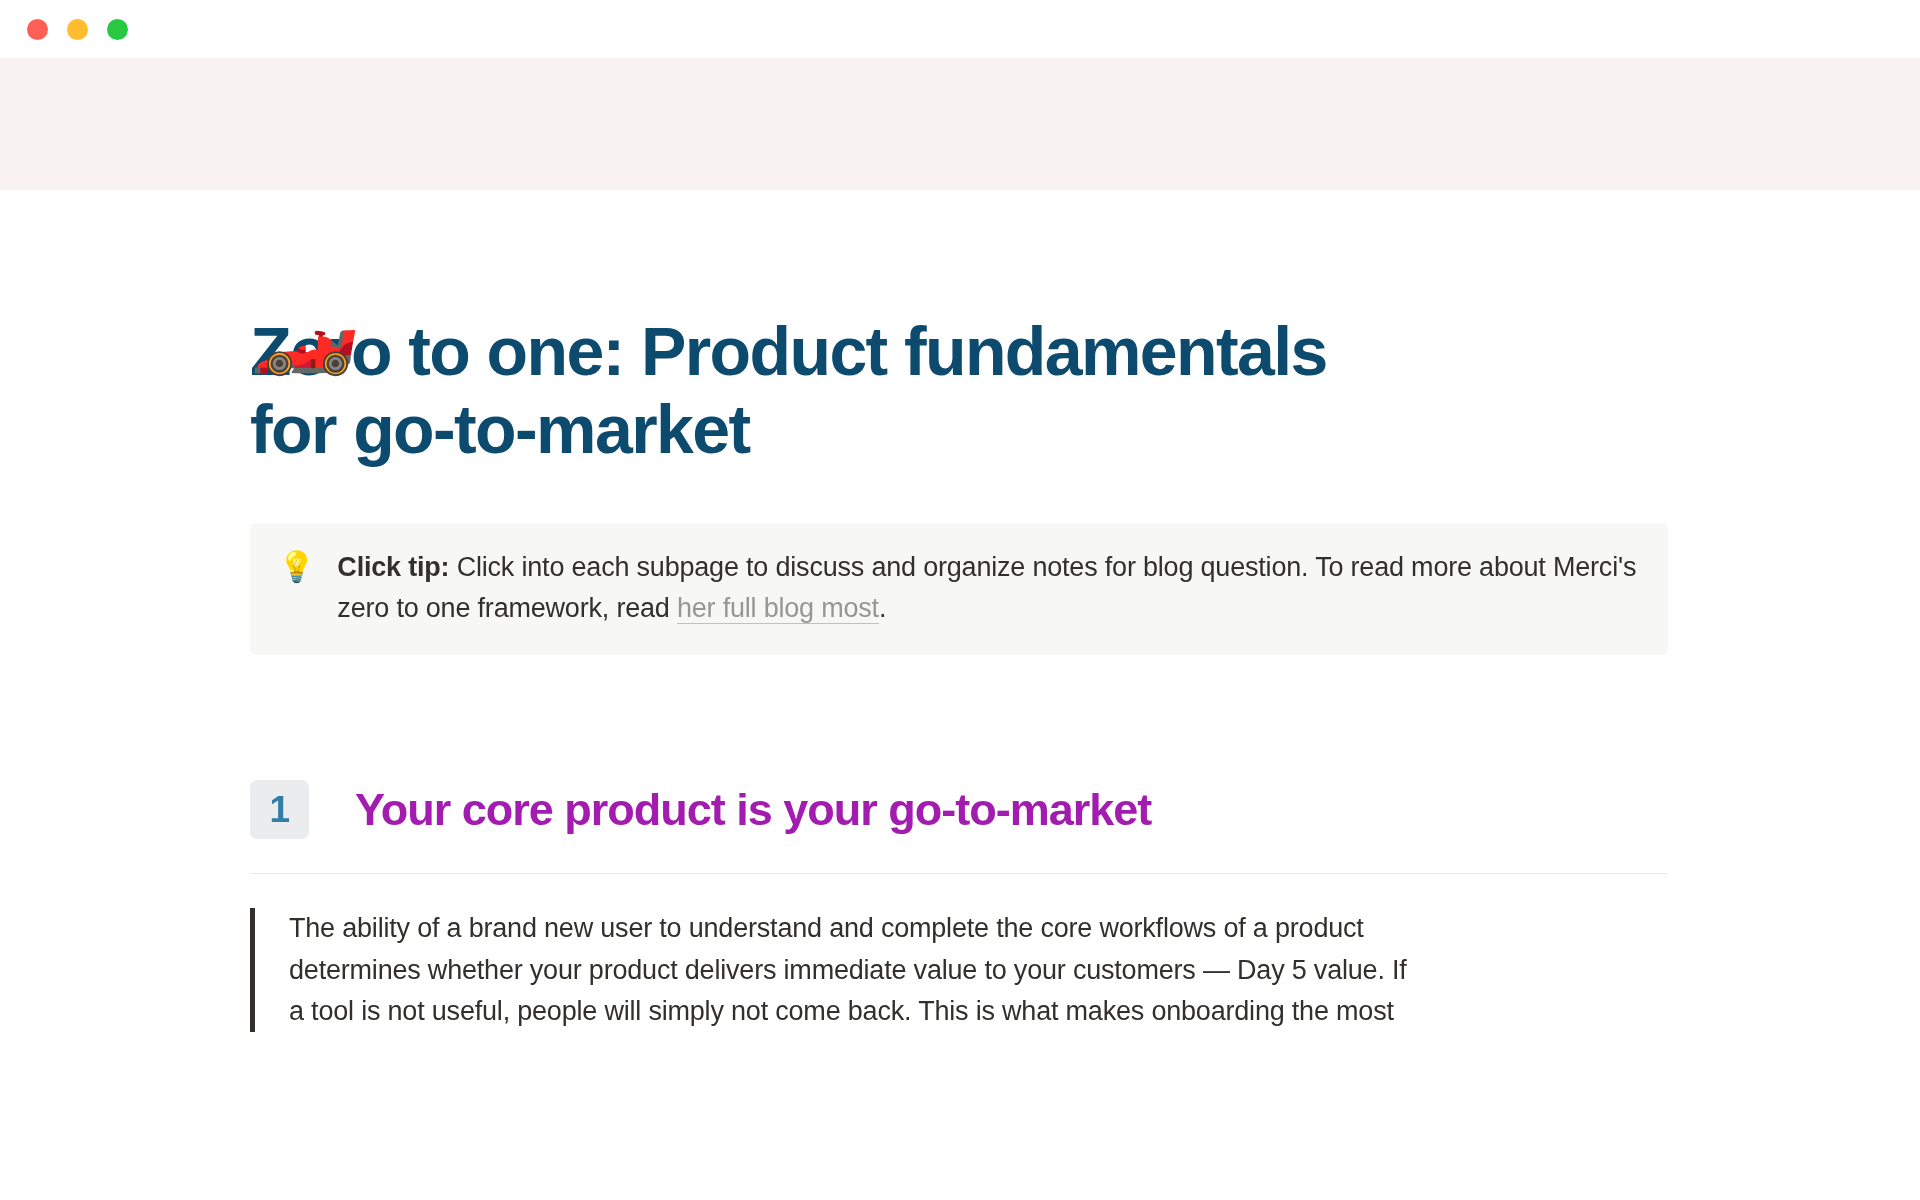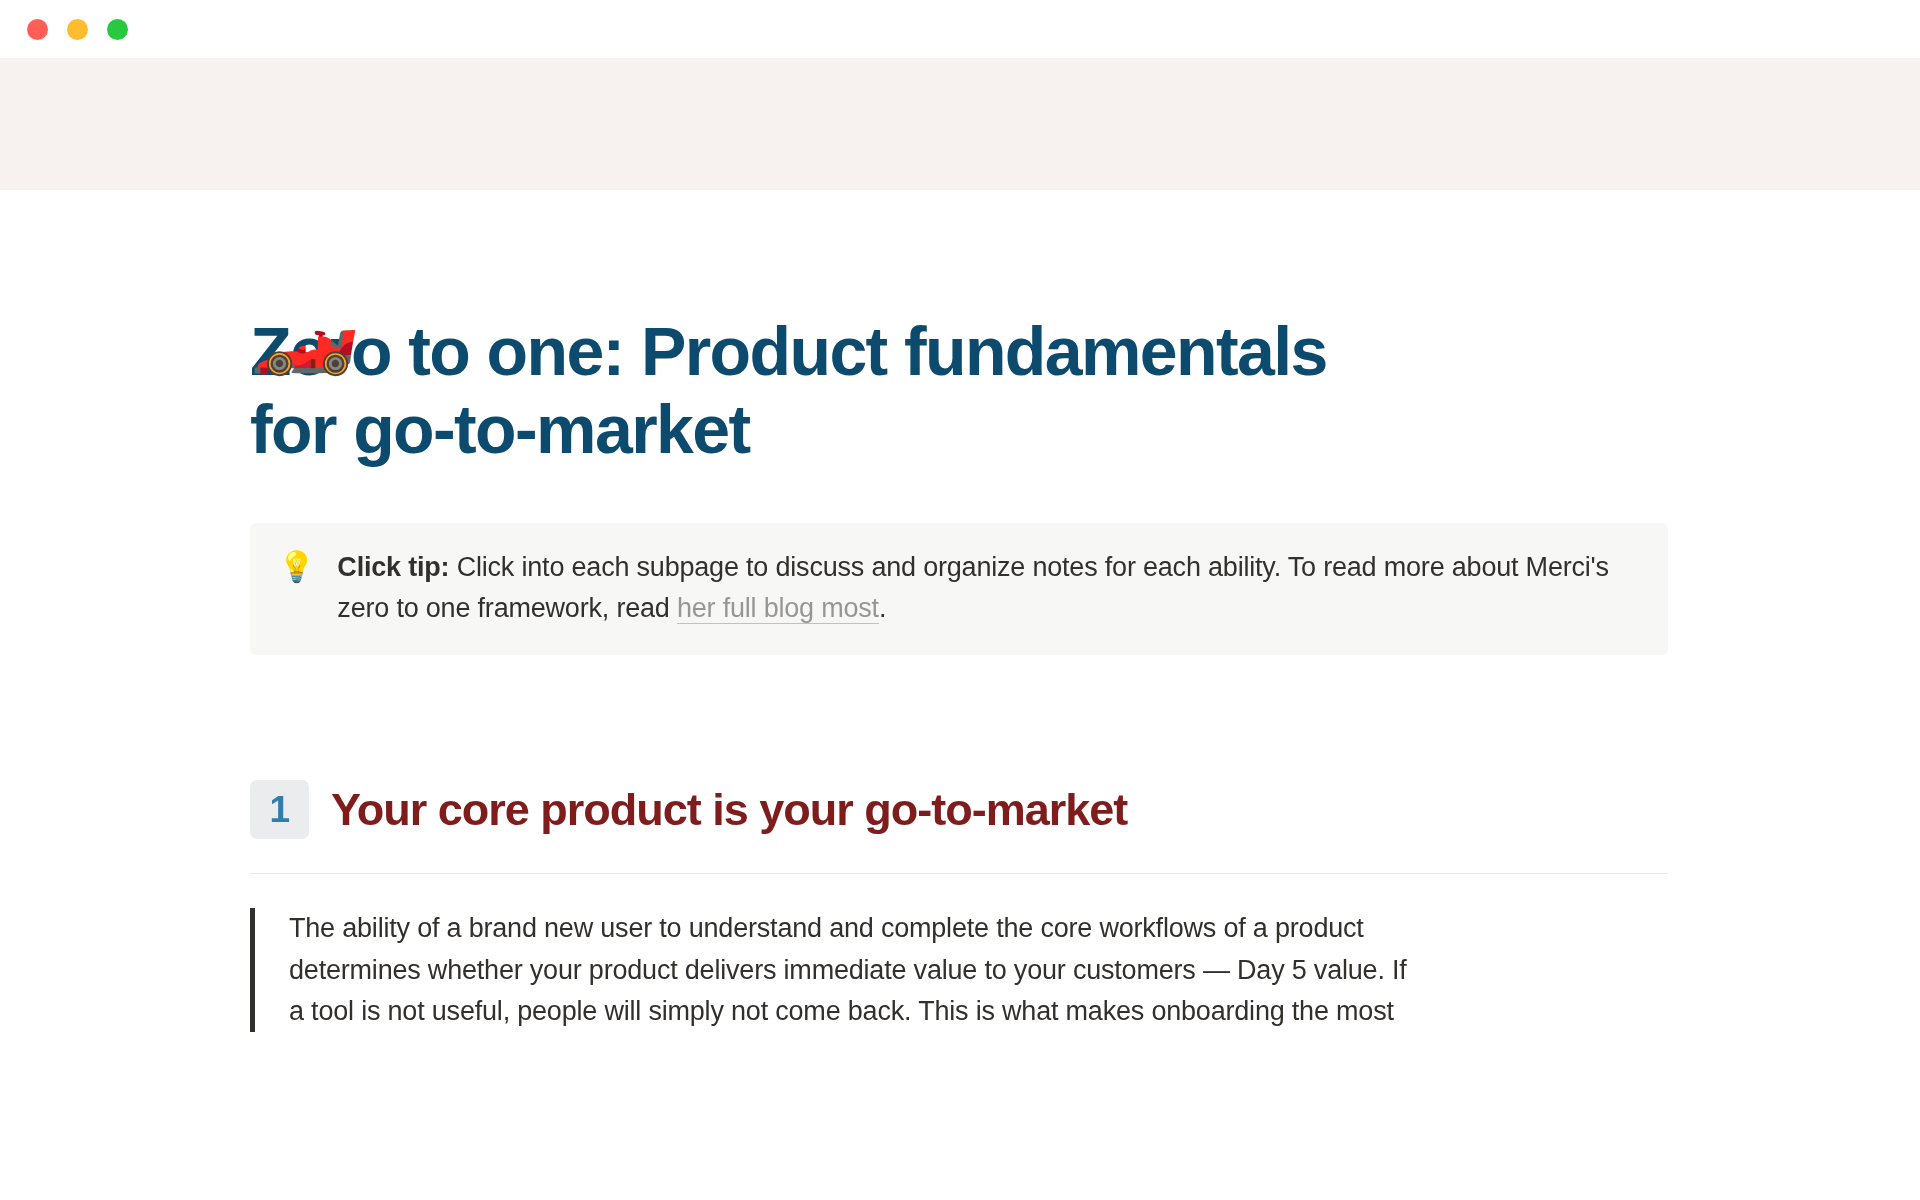--- a/index.html
+++ b/index.html
@@ -138,23 +138,24 @@
     font-weight: 700;
     display: flex;
     align-items: center;
     justify-content: center;
     flex: 0 0 auto;
     letter-spacing: -0.5px;
   }
   .section-title {
     font-size: 45px;
     font-weight: 700;
-    color: #7f1d1d;
+    color: #a21caf;
     letter-spacing: -1px;
     line-height: 1.2;
+    margin-left: 24px;
   }
 
   .divider {
     margin-top: 34px;
     width: 1418px;
     height: 1px;
     background: #e9e9e7;
   }
 
   
@@ -184,21 +185,21 @@
 
 <div class="doc">
   <div class="doc-inner">
 
     <div class="page-icon">🏎️</div>
 
     <h1 class="page-title">Zero to one: Product fundamentals for go-to-market</h1>
 
     <div class="callout">
       <div class="callout-emoji">💡</div>
-      <div class="callout-text"><b>Click tip:</b><span> Click into each subpage to discuss and organize notes for each ability. To read more about Merci's zero to one framework, read </span><a class="callout-link">her full blog most</a><span>.</span></div>
+      <div class="callout-text"><b>Click tip:</b><span> Click into each subpage to discuss and organize notes for blog question. To read more about Merci's zero to one framework, read </span><a class="callout-link">her full blog most</a><span>.</span></div>
     </div>
 
     <div class="section-head">
       <div class="num-badge">1</div>
       <h2 class="section-title">Your core product is your go-to-market</h2>
     </div>
 
     <div class="divider"></div>
 
     <blockquote class="quote">The ability of a brand new user to understand and complete the core workflows of a product determines whether your product delivers immediate value to your customers — Day 5 value. If a tool is not useful, people will simply not come back. This is what makes onboarding the most</blockquote>

